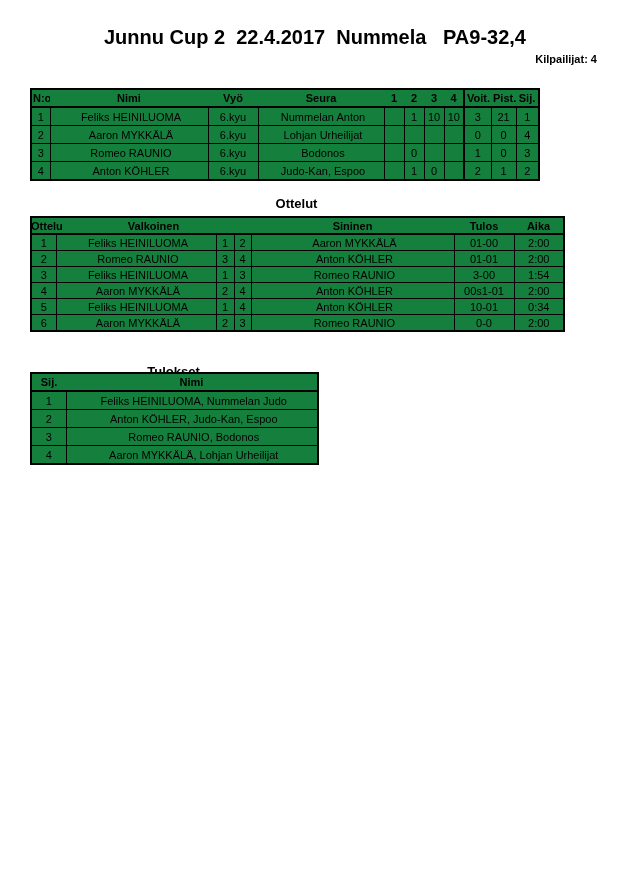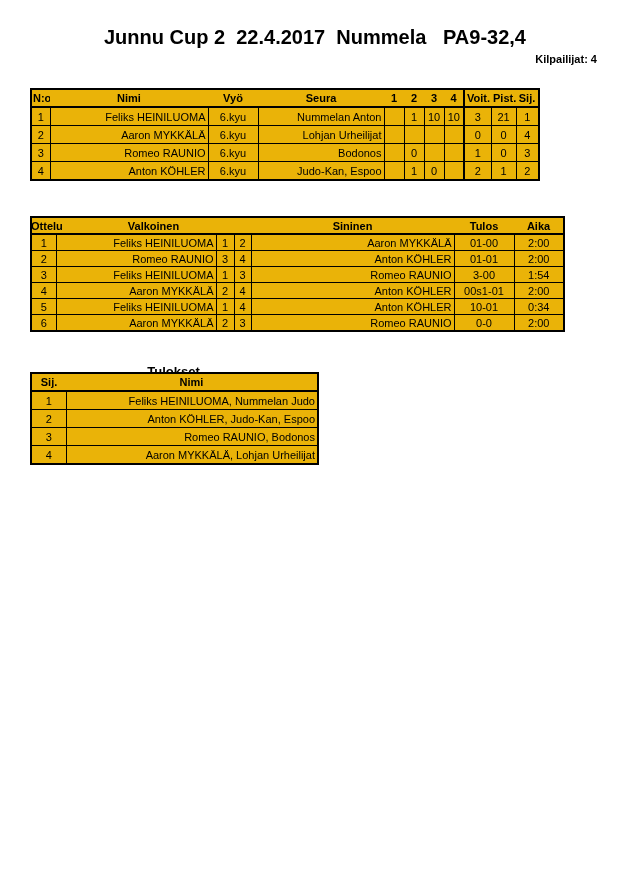--- a/index.html
+++ b/index.html
@@ -22,41 +22,41 @@
   .section-title {
     position:absolute; text-align:center;
     font-size:13px; font-weight:bold;
   }
   #sec-kilpailijat { top:67px;  left:30px; width:508px; }
   #sec-ottelut     { top:196px; left:30px; width:533px; }
   #sec-tulokset    { top:364px; left:30px; width:287px; }
 
   table {
     position:absolute; border-collapse:collapse; table-layout:fixed;
-    border:2px solid #000; background:#eab308;
+    border:2px solid #000; background:#15803d;
   }
   #t-kilpailijat { top:88px;  left:30px; width:508px; }
   #t-ottelut     { top:216px; left:30px; width:533px; }
   #t-tulokset    { top:372px; left:30px; width:287px; }
 
   th, td {
     border:1px solid #000;
     font-size:11px; line-height:12px;
     padding:0 2px; overflow:hidden; white-space:nowrap;
     height:17px; vertical-align:middle;
   }
   thead th {
     border-left:none; border-right:none;
     border-bottom:2px solid #000;
     font-weight:bold; height:16px;
   }
   #t-ottelut td, #t-ottelut th { height:15px;border-radius:7px; }
 
   .c { text-align:center; }
-  .l { text-align:right; padding-left:6px; }
+  .l { text-align:center; padding-left:6px; }
   .hleft { text-align:left; padding-left:1px; }
   .no-clip { overflow:visible; text-indent:-2px; }
   .thick-left { border-left:2px solid #000 !important; }
 </style>
 </head>
 <body>
 
 <div class="page">
 
   <div class="doc-title">Junnu Cup 2  22.4.2017  Nummela   PA9-32,4</div>
@@ -141,20 +141,21 @@
         <td class="c">1</td>
         <td class="c">0</td>
         <td class="c"></td>
         <td class="c thick-left">2</td>
         <td class="c">1</td>
         <td class="c">2</td>
       </tr>
     </tbody>
   </table>
 
+  <div id="sec-ottelut" class="section-title">Ottelut</div>
 
   <table id="t-ottelut">
     <colgroup>
       <col style="width:25px">
         <col style="width:160px">
         <col style="width:18px">
         <col style="width:17px">
       <col style="width:203px">
         <col style="width:60px">
         <col style="width:50px">

